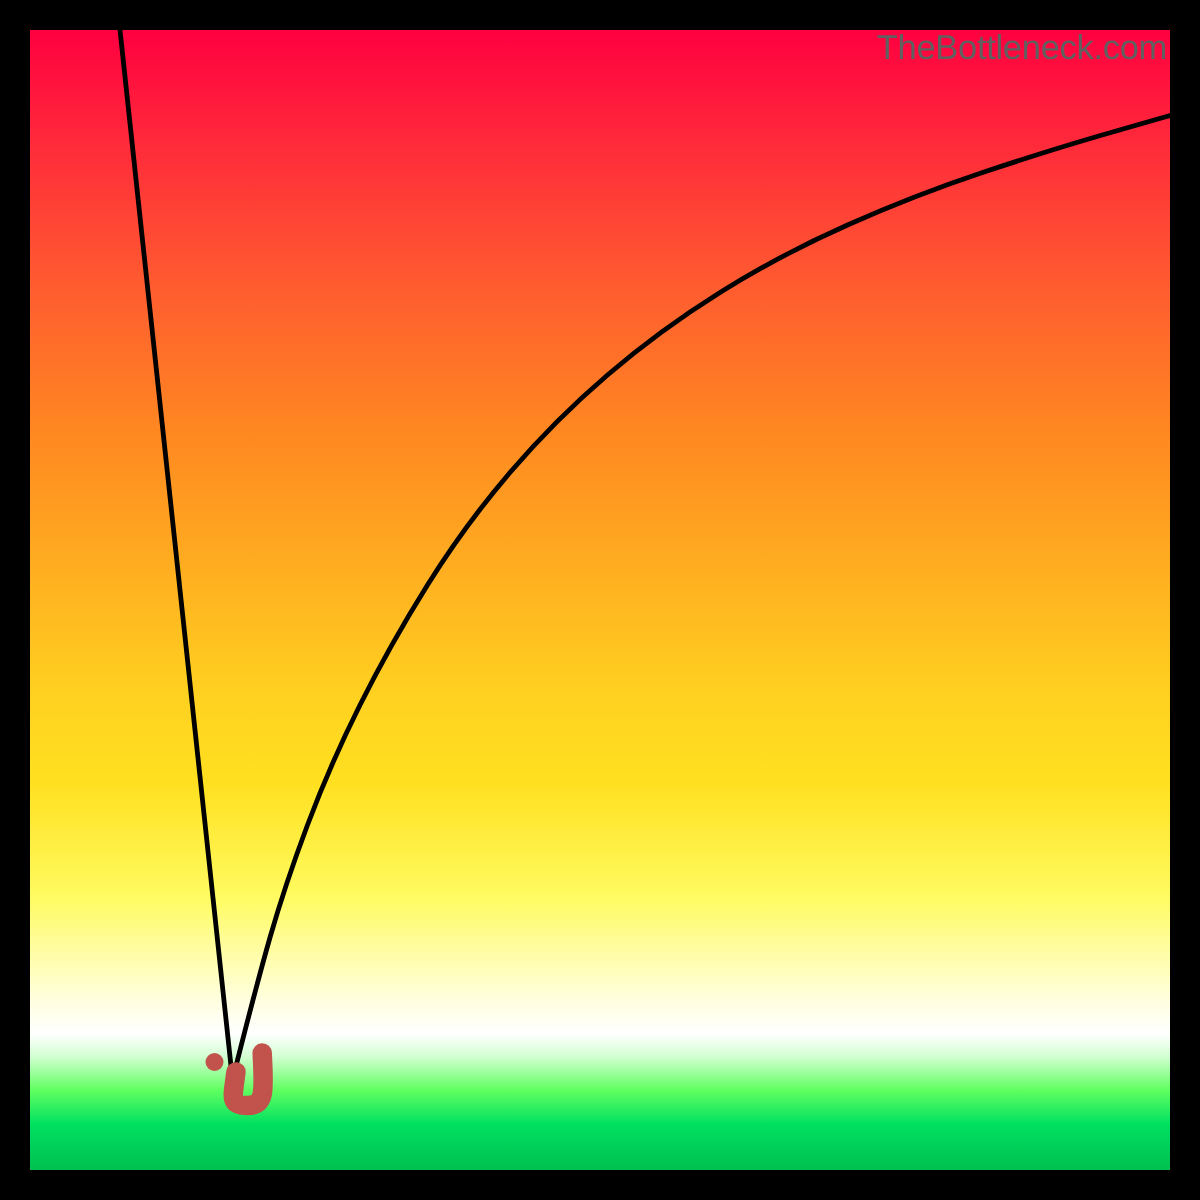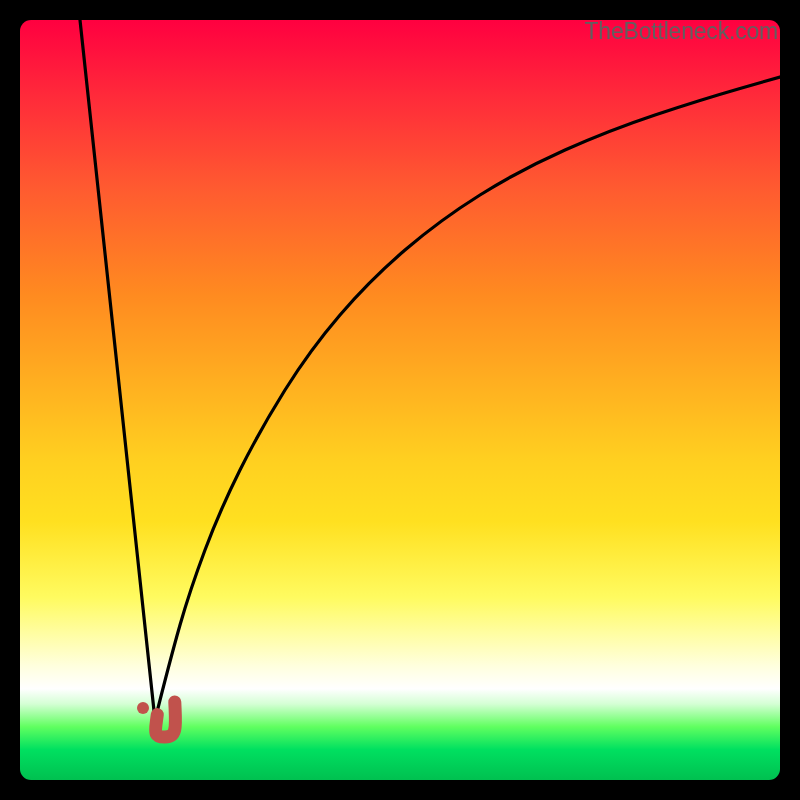--- a/index.html
+++ b/index.html
@@ -17,21 +17,20 @@
     height: 800px;
     background: #000;
   }
   .plot-area {
     position: absolute;
     left: 20px;
     top: 20px;
     width: 760px;
     height: 760px;
     overflow: hidden;
-    border-radius: 11px;
   }
   
   .grad {
     position: absolute;
     inset: 0;
     background: linear-gradient(
       to bottom,
       #ff0040 0%,
       #ff2a3a 10%,
       #ff5a30 22%,

